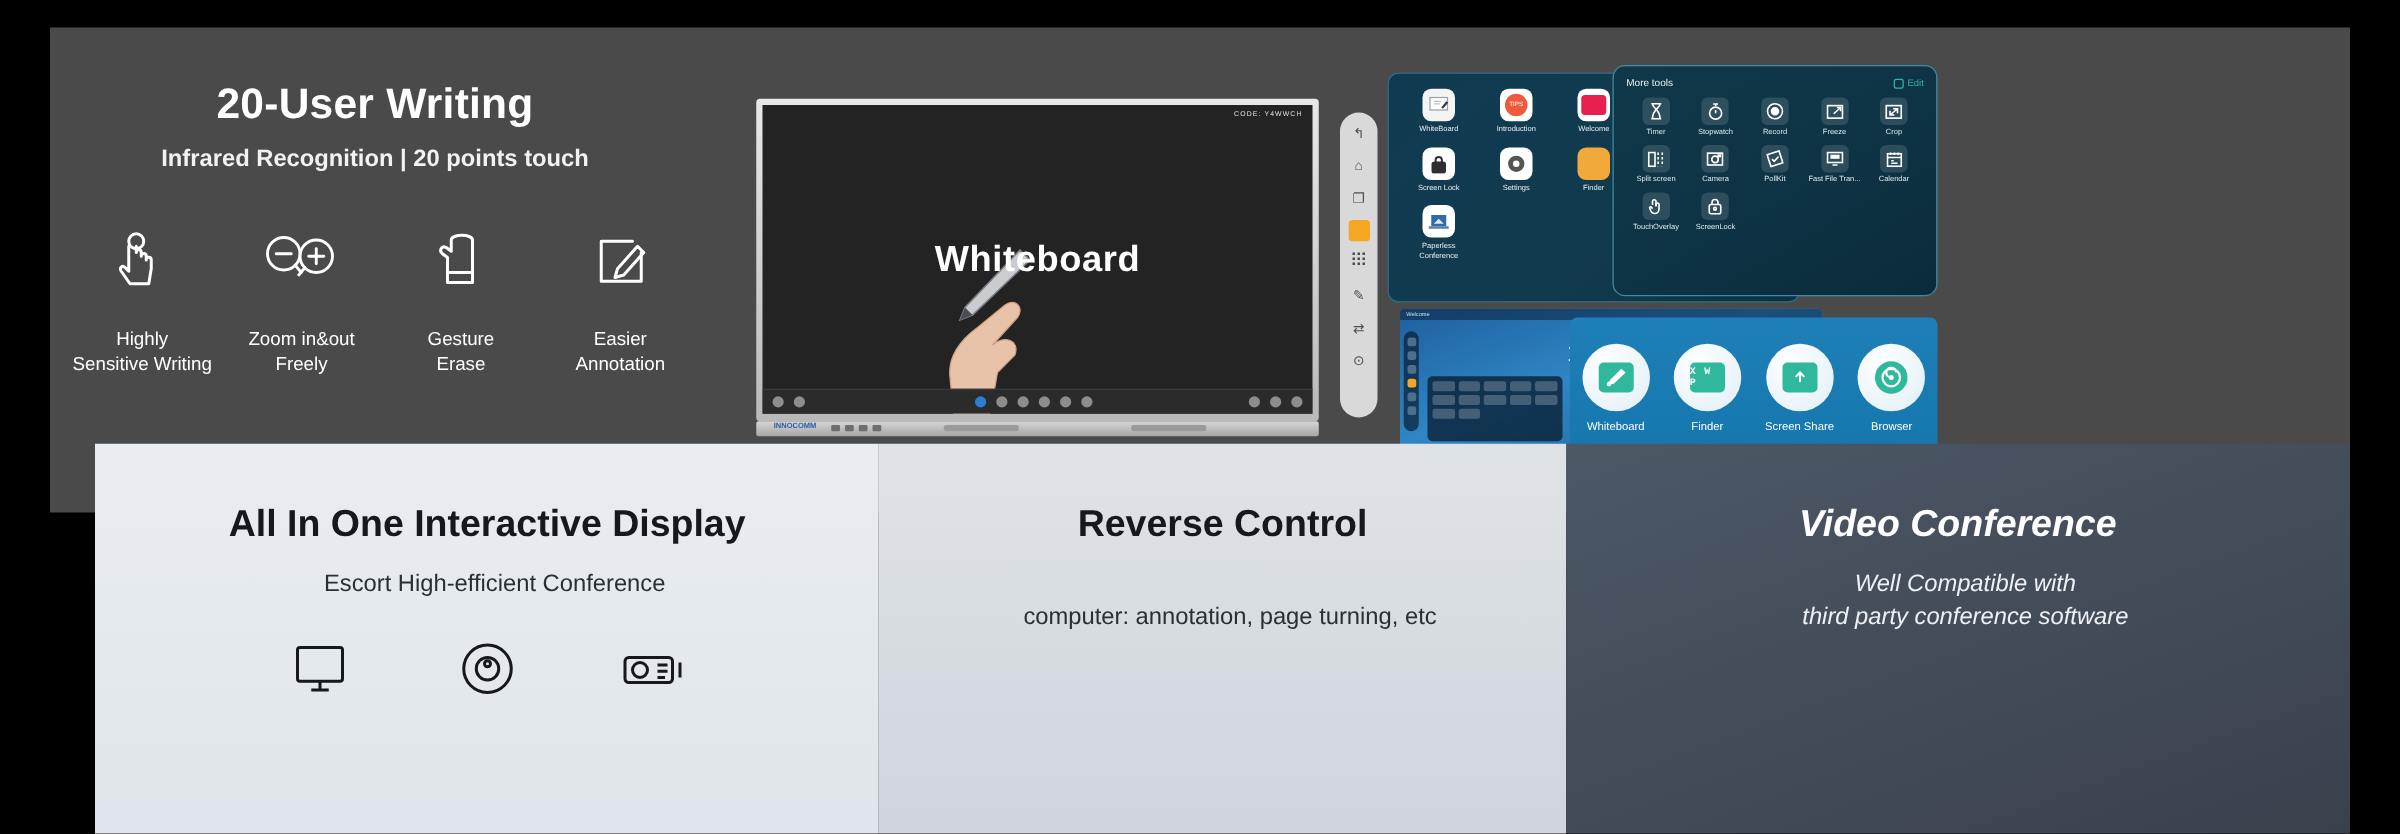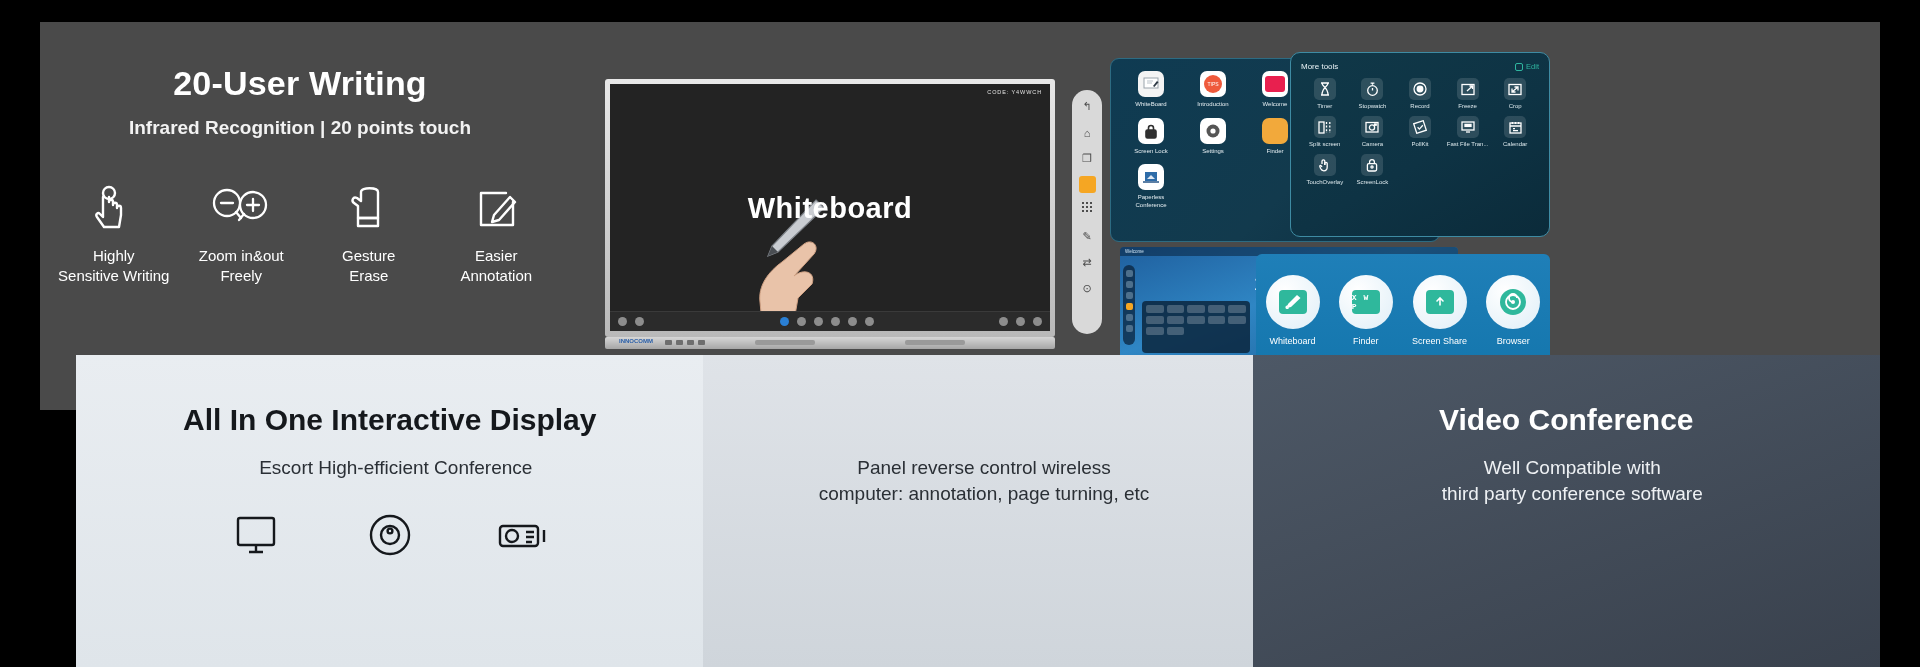--- a/index.html
+++ b/index.html
@@ -19,21 +19,21 @@
     color:#fff; font-size:34px; font-weight:bold; letter-spacing:.2px;
   }
   .hero-sub {
     position:absolute; left:0; top:95px; width:520px; text-align:center;
     color:#f2f2f2; font-size:19px; font-weight:bold;
   }
   .feat-row { position:absolute; left:10px; top:160px; width:510px;
               display:flex; justify-content:space-around; align-items:flex-start; }
   .feat { width:120px; display:flex; flex-direction:column; align-items:center; }
   .feat-ico { height:52px; display:flex; align-items:center; justify-content:center; }
-  .feat-lbl { margin-top:12px; color:#fff; font-size:15px; line-height:1.3;
+  .feat-lbl { margin-top:28px; color:#fff; font-size:15px; line-height:1.3;
               text-align:center; font-weight:500; }
 
   
   .tv { position:absolute; left:565px; top:57px; width:450px; height:258px;
         background:linear-gradient(180deg,#e8e8e8,#b9b9b9);
         border-radius:3px; padding:5px 5px 6px 5px; }
   .tv-screen { position:relative; width:100%; height:100%;
                background:#232323; overflow:hidden; }
   .tv-code { position:absolute; right:8px; top:5px; color:#e2e2e2;
              font-size:5.5px; letter-spacing:.9px; }
@@ -131,21 +131,21 @@
   .dock-glyph { width:28px; height:24px; border-radius:4px; background:#2fb89c;
                 display:flex; align-items:center; justify-content:center;
                 color:#fff; font-size:9px; font-weight:bold; }
   .dock-lbl { margin-top:7px; color:#fff; font-size:9px; }
 
   
   .cards { position:absolute; left:40px; top:355px; width:1840px; height:312px; display:flex;padding-left:36px; }
   .card { position:relative; height:100%; }
   .card1 { width:640px; background:linear-gradient(180deg,#e9edf1,#dfe5ea); }
   .card2 { width:560px; background:linear-gradient(180deg,#dfe3e8,#cfd5db); }
-  .card3 { width:640px; background:linear-gradient(160deg,#4d5866,#39414d); }
+  .card3 { width:640px; background:linear-gradient(160deg,#4d5866,#39414d);font-style:italic; }
   .card-title { position:absolute; left:0; right:0; top:48px; text-align:center;
                 font-size:30px; font-weight:bold; }
   .card1 .card-title, .card2 .card-title { color:#15181c; }
   .card3 .card-title { color:#fff; }
   .card-sub { position:absolute; left:12px; right:0; top:100px; text-align:center;
               font-size:19px; line-height:1.35; font-weight:500; }
   .card1 .card-sub, .card2 .card-sub { color:#2a2f35; }
   .card3 .card-sub { color:#eef1f4; }
   .card-icons { position:absolute; left:0; right:0; top:152px;
                 display:flex; justify-content:center; gap:78px; }
@@ -648,22 +648,23 @@
           <svg width="56" height="44" viewBox="0 0 56 44" fill="none" stroke="#15181c" stroke-width="2.4" stroke-linejoin="round">
             <rect x="4" y="13" width="38" height="20" rx="3"></rect>
               <circle cx="16" cy="23" r="6"></circle>
             <path d="M30 19h8M30 24h8M30 29h6M48 17v12"></path>
           </svg>
         </div>
       </div>
     </div>
 
     <div class="card card2">
+      <div class="card-title">Reverse Control</div>
       <div class="card-sub">
-        <span>Panel reverse control wireless</span><br>
+        <br>
         <span>computer: annotation, page turning, etc</span>
       </div>
     </div>
 
     <div class="card card3">
       <div class="card-title">Video Conference</div>
       <div class="card-sub">
         <span>Well Compatible with</span><br>
         <span>third party conference software</span>
       </div>

